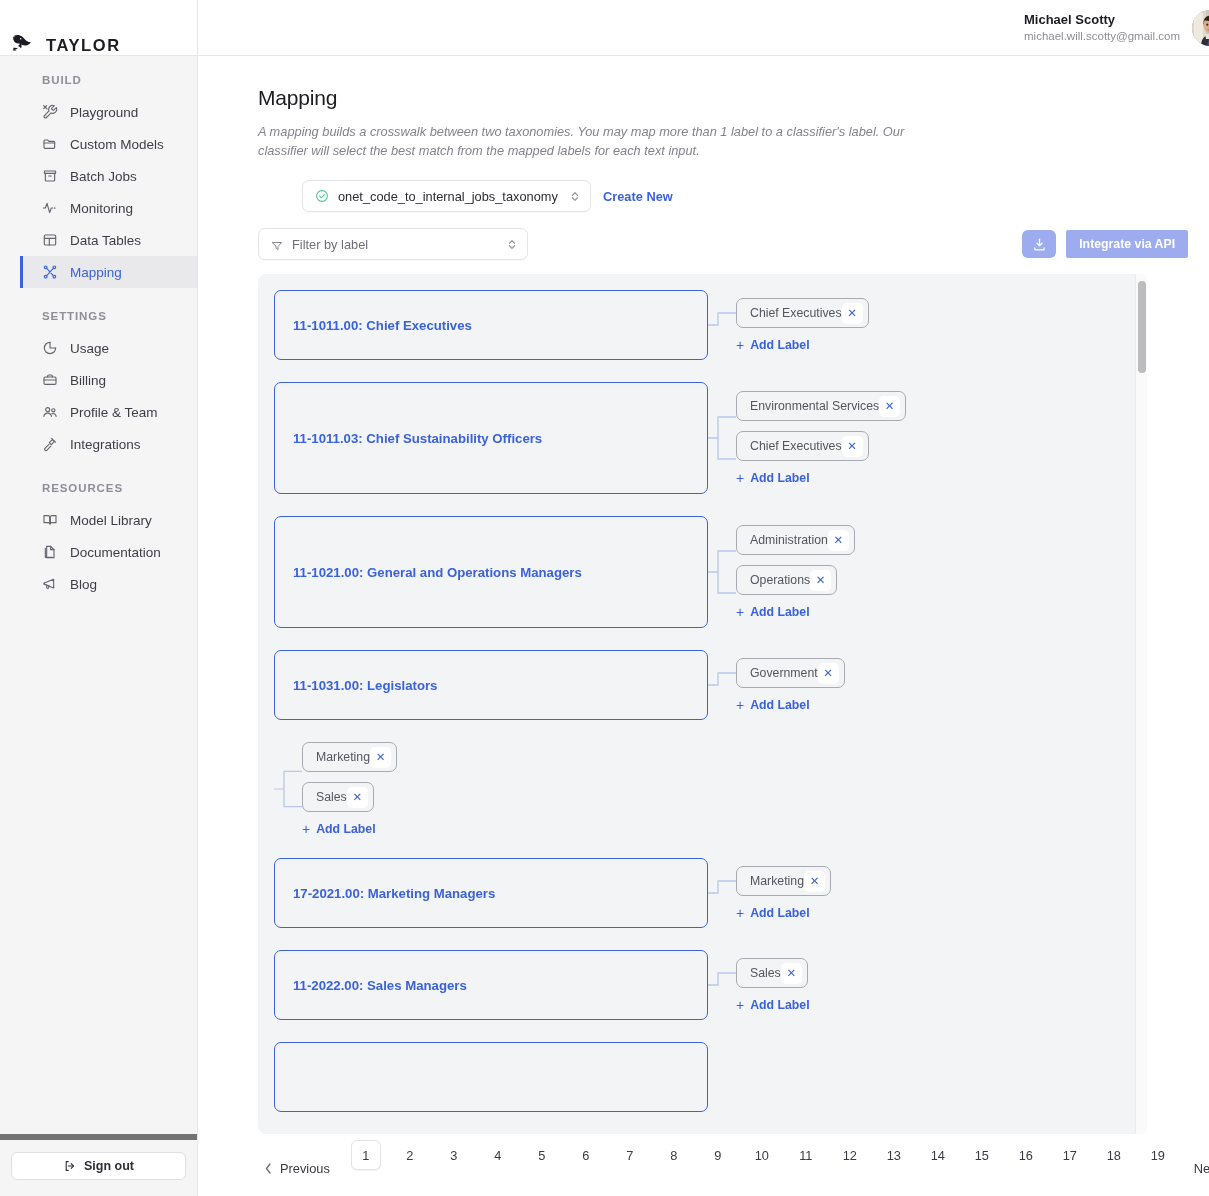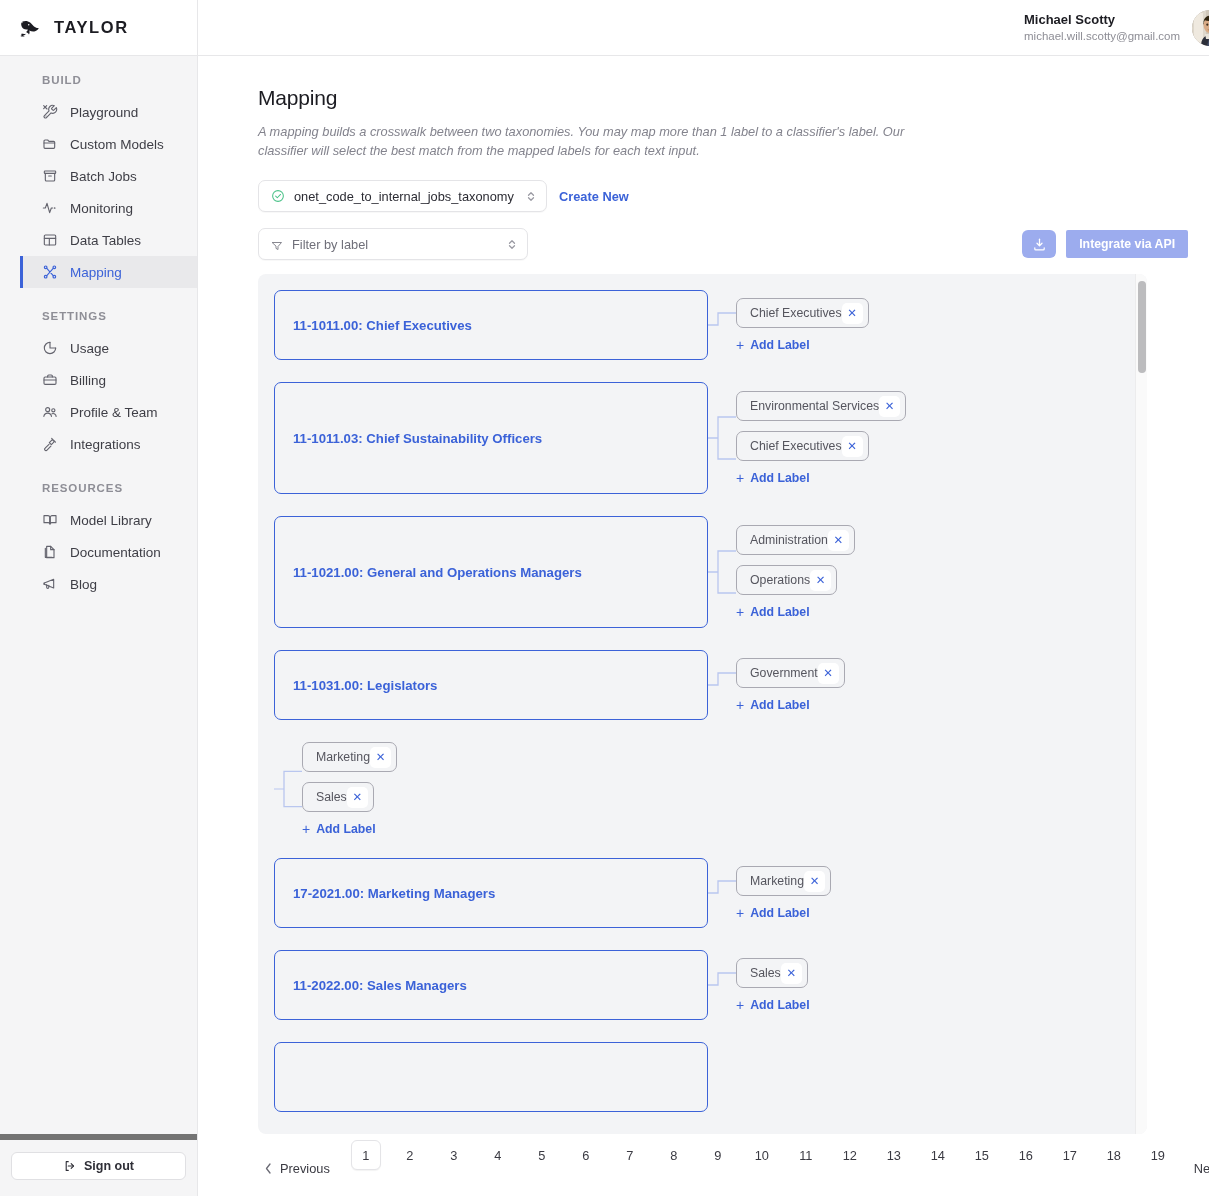--- a/index.html
+++ b/index.html
@@ -16,22 +16,22 @@
     width: 198px; height: 1196px;
     background: #f5f5f6;
     border-right: 1px solid #e7e7e9;
     display: flex; flex-direction: column;
     flex: 0 0 198px;
   }
   .brand {
     height: 56px; flex: 0 0 56px;
     background: #ffffff;
     border-bottom: 1px solid #e7e7e9;
-    display: flex; align-items: center;
-    padding-left: 18px; gap: 10px;
+    display: flex; align-items: flex-end;
+    padding-left: 10px; gap: 10px;
   }
   .brand-logo { width: 26px; height: 26px; display: block; }
   .brand-name {
     font-size: 16.5px; font-weight: bold; letter-spacing: 1.6px;
     color: #1c1c22;
   }
   .nav { flex: 1 1 auto; padding-top: 18px; overflow: hidden; padding-left: 20px; }
   .nav-section {
     font-size: 11.5px; font-weight: bold; letter-spacing: 0.9px;
     color: #8e8e96; padding: 0 0 10px 22px; text-transform: uppercase;
@@ -85,21 +85,21 @@
     color: #83838d; line-height: 1.5; max-width: 672px;
   }
 
   .row-selects { margin-top: 20px; display: flex; align-items: center; gap: 12px; }
   .select-box {
     height: 32px; border: 1px solid #e4e4e7; border-radius: 7px;
     background: #fff; display: flex; align-items: center;
     padding: 0 10px 0 12px; gap: 9px; cursor: pointer;
     box-shadow: 0 1px 1px rgba(16,16,20,0.03);
   }
-  .select-box.taxonomy { width: 289px; }
+  .select-box.taxonomy { width: 289px; margin-left: 44px; }
   .select-box .val { flex: 1 1 auto; font-size: 12.8px; color: #2b2b33; }
   .select-box .val.muted { color: #6f6f79; }
   .chev { width: 10px; height: 14px; color: #9a9aa3; flex: 0 0 10px; }
   .green-check { width: 14px; height: 14px; flex: 0 0 14px; color: #4cc38a; }
   .funnel { width: 12px; height: 12px; flex: 0 0 12px; color: #7a7a84; }
   .create-new {
     font-size: 12.8px; font-weight: bold; color: #3b62d8; cursor: pointer;
   }
 
   .row-filter { margin-top: 16px; display: flex; align-items: center; }

